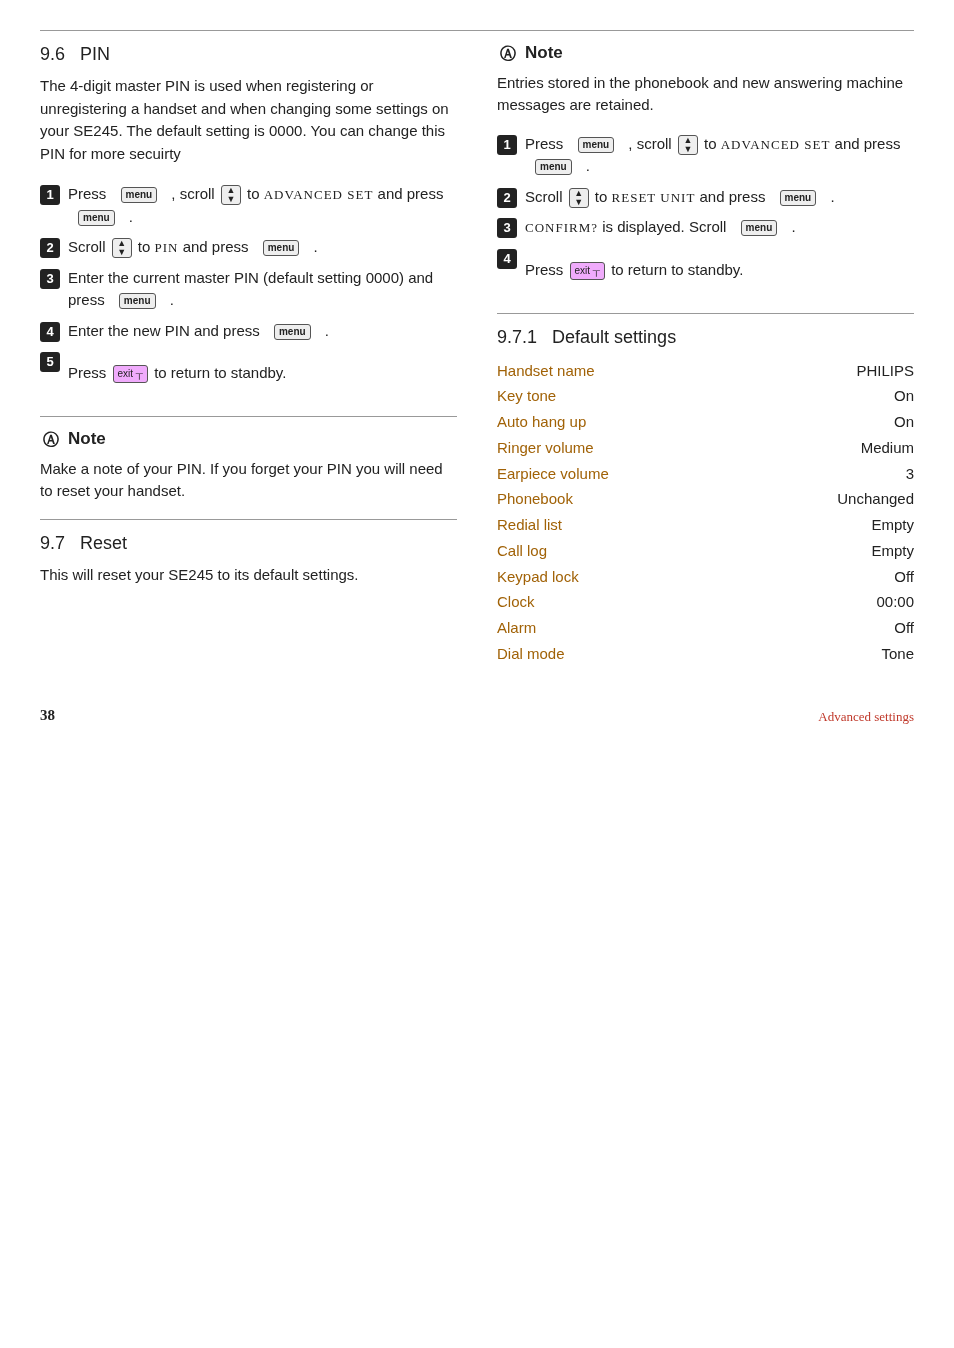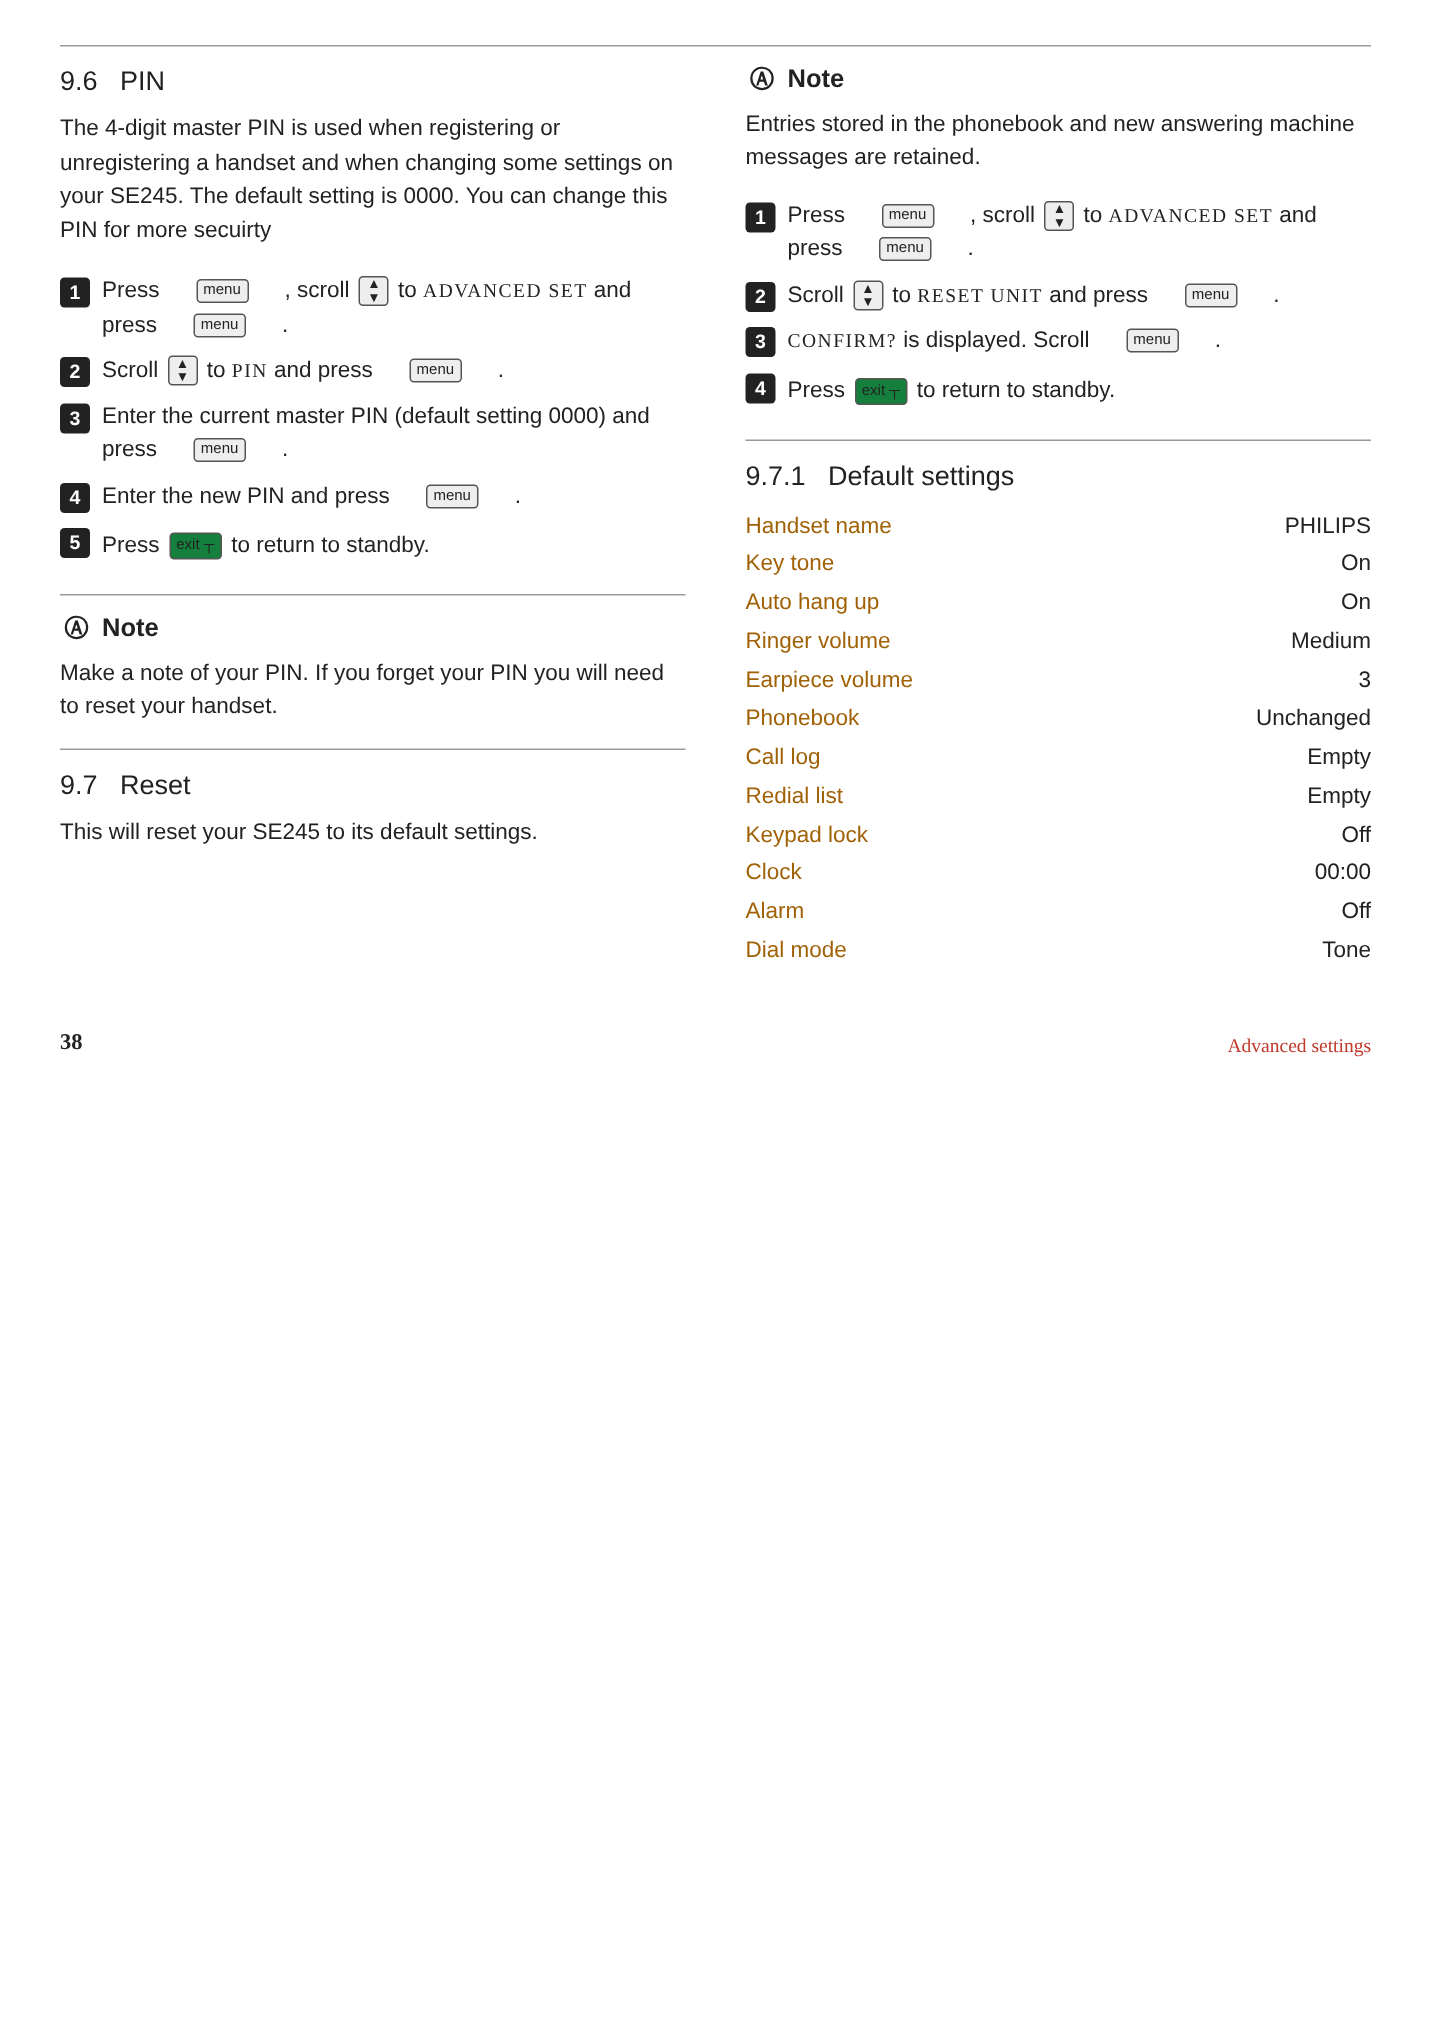--- a/index.html
+++ b/index.html
@@ -71,40 +71,40 @@
       flex: 1;
     }
     .btn-icon {
       display: inline-flex;
       align-items: center;
       justify-content: center;
       border: 1.5px solid #555;
       border-radius: 3px;
       padding: 1px 4px;
       font-size: 10px;
-      font-weight: normal;
+      font-weight: bold;
       background: #eee;
       color: #222;
       vertical-align: middle;
       line-height: 1.2;
-      margin: 0 20px;
+      margin: 0 10px;
     }
     .btn-exit {
       display: inline-flex;
       align-items: center;
       justify-content: center;
       border: 1.5px solid #555;
       border-radius: 3px;
       padding: 1px 4px;
       font-size: 10px;
-      background: #15803d;
+      background: #f0abfc;
       color: #222;
       vertical-align: middle;
       line-height: 1.2;
-      margin: 5px 2px;
+      margin: 15px 2px;
       min-width: 22px;
       min-height: 18px;
     }
     .monospace-text {
       font-family: Liberation Serif, serif;
       font-size: 13px;
       letter-spacing: 1px;
       text-transform: uppercase;
     }
     .note-block {
@@ -378,25 +378,25 @@
             </tr>
             <tr>
               <td>Earpiece volume</td>
               <td>3</td>
             </tr>
             <tr>
               <td>Phonebook</td>
               <td>Unchanged</td>
             </tr>
             <tr>
+              <td>Redial list</td>
+              <td>Empty</td>
+            </tr>
+            <tr>
               <td>Call log</td>
-              <td>Empty</td>
-            </tr>
-            <tr>
-              <td>Redial list</td>
               <td>Empty</td>
             </tr>
             <tr>
               <td>Keypad lock</td>
               <td>Off</td>
             </tr>
             <tr>
               <td>Clock</td>
               <td>00:00</td>
             </tr>

